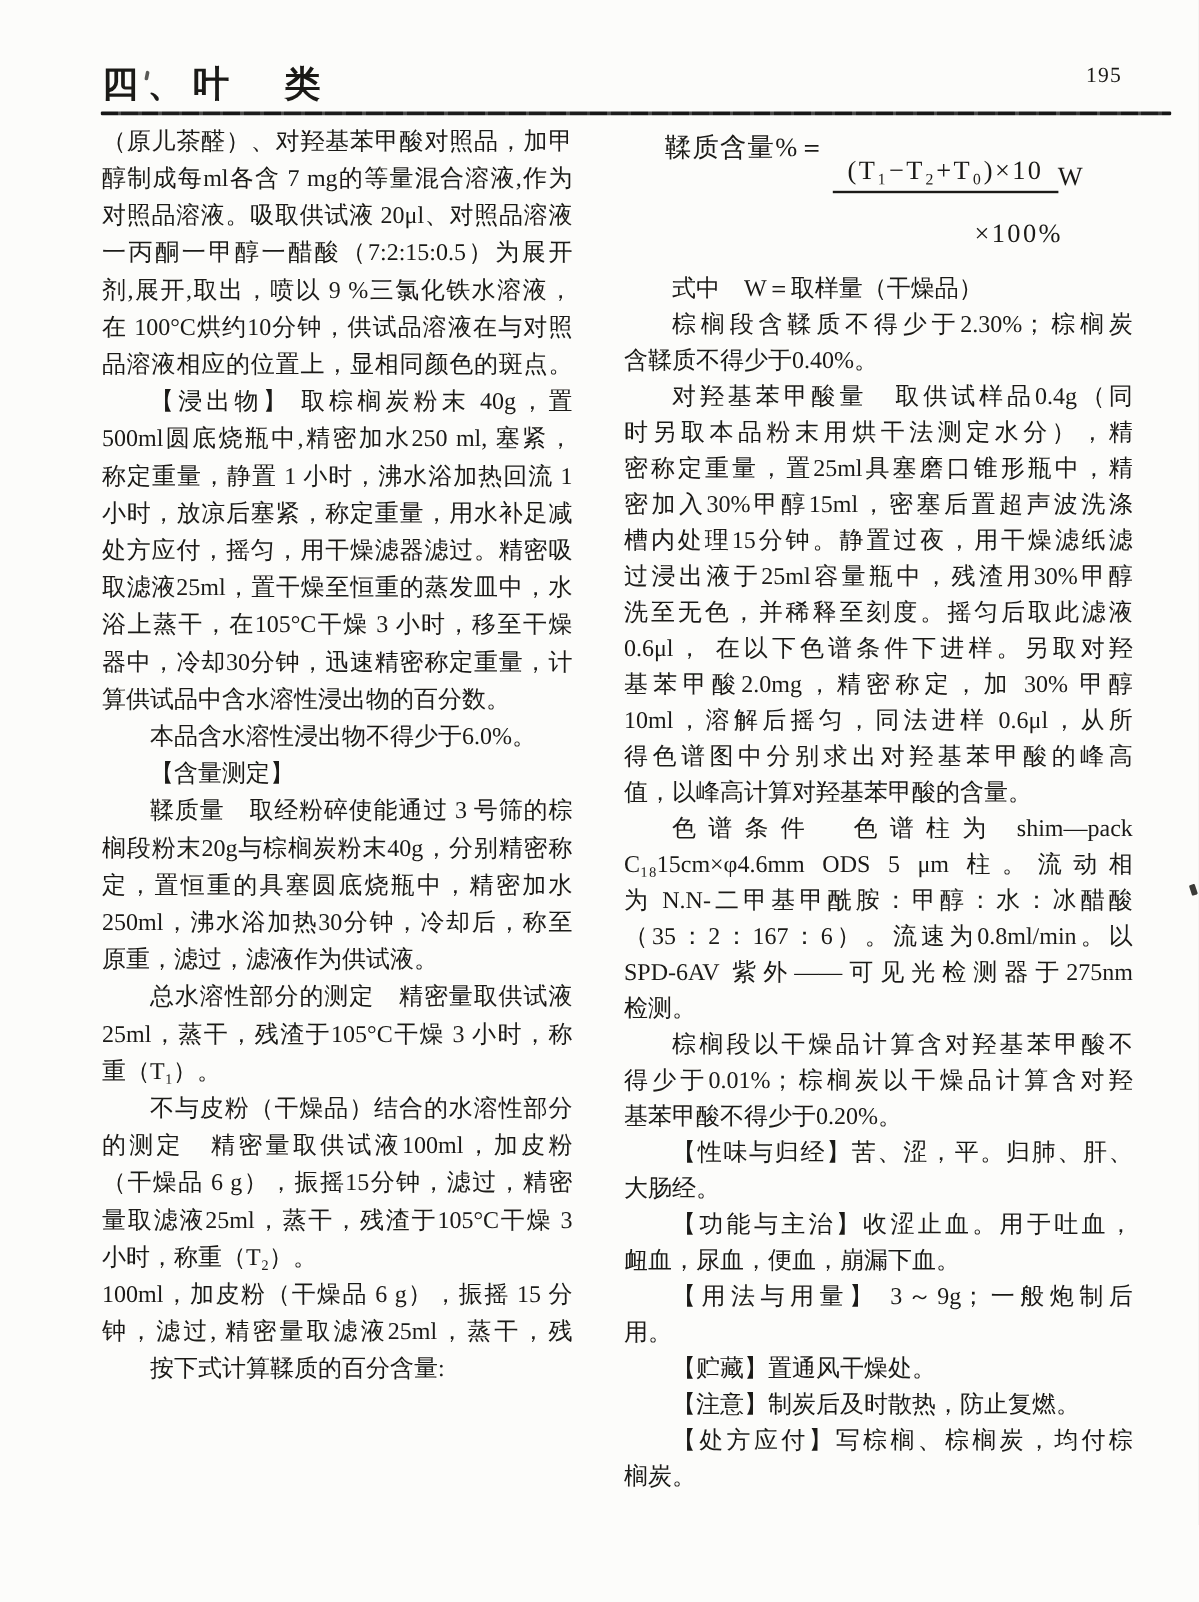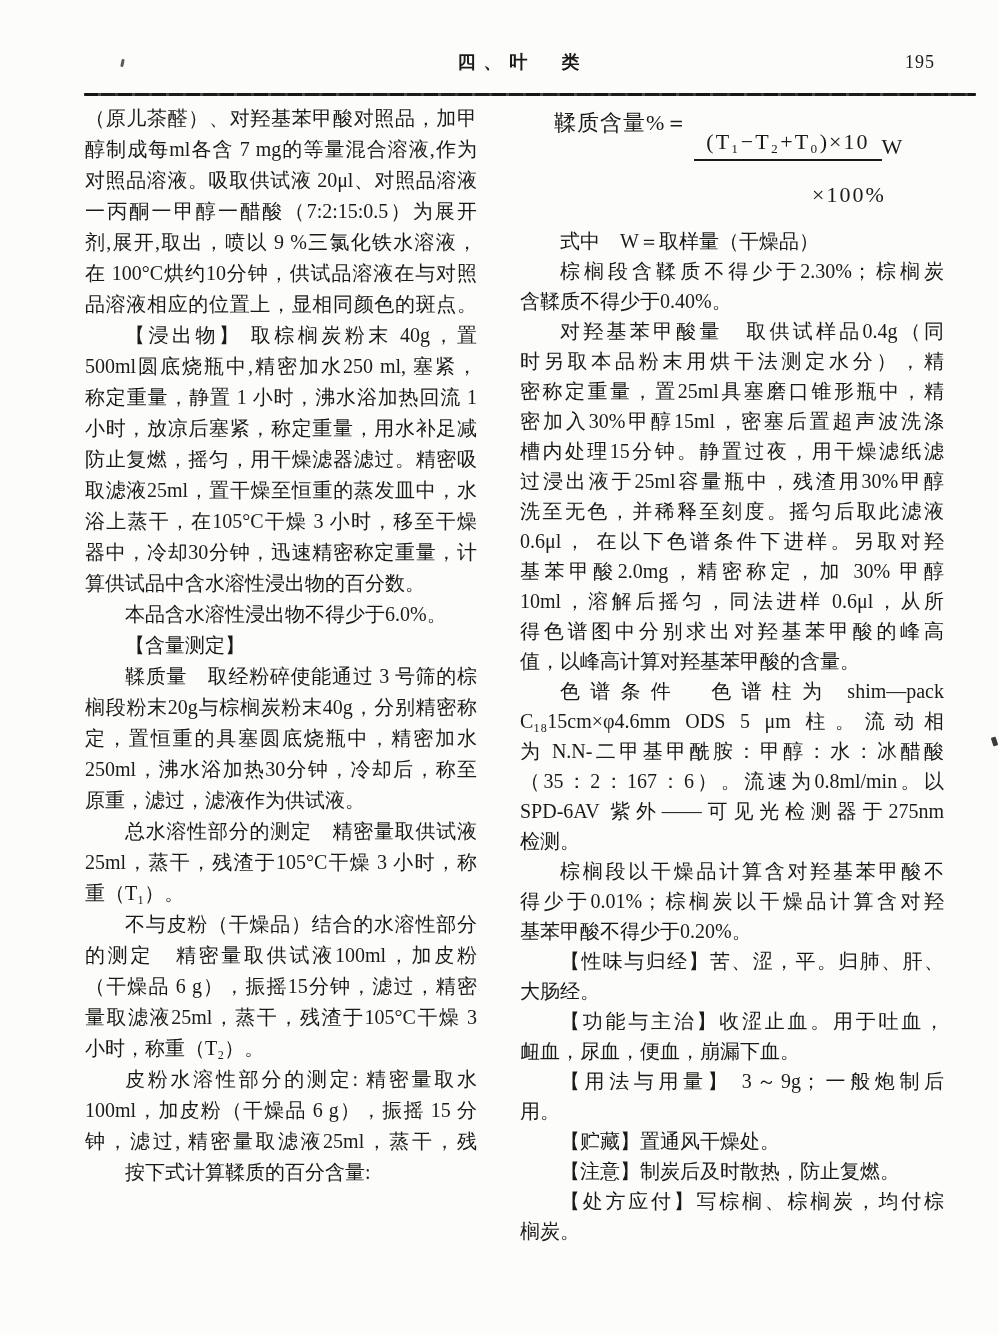--- a/index.html
+++ b/index.html
@@ -11,21 +11,21 @@
     position:relative;
     width:999px;height:1335px;
     background:var(--paper);
     color:var(--ink);
     font-family:"Liberation Serif","DejaVu Serif",serif;
     overflow:hidden;
   }
   
   .chapter{
     position:absolute;left:85px;top:50px;width:875px;
-    text-align:center;font-size:18px;font-weight:bold;letter-spacing:8px;
+    font-size:30px;font-weight:bold;letter-spacing:8px;
   }
   .pagenum{
     position:absolute;top:52px;left:845px;width:90px;
     text-align:right;font-size:18px;letter-spacing:1px;
   }
   .rule{
     position:absolute;left:84px;top:93px;width:892px;height:3px;
     background:repeating-linear-gradient(90deg,#161616 0 14px,#4a4a4a 14px 17px,#1d1d1d 17px 31px,#3a3a3a 31px 34px);
     border-radius:1px;
   }
@@ -68,41 +68,40 @@
       <div class="line fill">醇制成每ml各含 7 mg的等量混合溶液,作为</div>
       <div class="line fill">对照品溶液。吸取供试液 20μl、对照品溶液</div>
       <div class="line fill">一丙酮一甲醇一醋酸（7:2:15:0.5）为展开</div>
       <div class="line fill">剂,展开,取出，喷以 9 %三氯化铁水溶液，</div>
       <div class="line fill">在 100°C烘约10分钟，供试品溶液在与对照</div>
       <div class="line fill">品溶液相应的位置上，显相同颜色的斑点。</div>
       <div class="line fill indent">【浸出物】 取棕榈炭粉末 40g，置</div>
       <div class="line fill">500ml圆底烧瓶中,精密加水250 ml, 塞紧，</div>
       <div class="line fill">称定重量，静置 1 小时，沸水浴加热回流 1</div>
       <div class="line fill">小时，放凉后塞紧，称定重量，用水补足减</div>
-      <div class="line fill">防止复燃，摇匀，用干燥滤器滤过。精密吸</div>
+      <div class="line fill">处方应付，摇匀，用干燥滤器滤过。精密吸</div>
       <div class="line fill">取滤液25ml，置干燥至恒重的蒸发皿中，水</div>
       <div class="line fill">浴上蒸干，在105°C干燥 3 小时，移至干燥</div>
       <div class="line fill">器中，冷却30分钟，迅速精密称定重量，计</div>
       <div class="line">算供试品中含水溶性浸出物的百分数。</div>
       <div class="line indent">本品含水溶性浸出物不得少于6.0%。</div>
       <div class="line indent">【含量测定】</div>
       <div class="line fill indent">鞣质量　取经粉碎使能通过 3 号筛的棕</div>
       <div class="line fill">榈段粉末20g与棕榈炭粉末40g，分别精密称</div>
       <div class="line fill">定，置恒重的具塞圆底烧瓶中，精密加水</div>
       <div class="line fill">250ml，沸水浴加热30分钟，冷却后，称至</div>
       <div class="line">原重，滤过，滤液作为供试液。</div>
       <div class="line fill indent">总水溶性部分的测定　精密量取供试液</div>
       <div class="line fill">25ml，蒸干，残渣于105°C干燥 3 小时，称</div>
       <div class="line">重（T₁）。</div>
       <div class="line fill indent">不与皮粉（干燥品）结合的水溶性部分</div>
       <div class="line fill">的测定　精密量取供试液100ml，加皮粉</div>
       <div class="line fill">（干燥品 6 g），振摇15分钟，滤过，精密</div>
       <div class="line fill">量取滤液25ml，蒸干，残渣于105°C干燥 3</div>
       <div class="line">小时，称重（T₂）。</div>
-      <div class="line fill indent">皮粉水溶性部分的测定: 精密量取水</div>
       <div class="line fill">100ml，加皮粉（干燥品 6 g），振摇 15 分</div>
       <div class="line fill">钟，滤过, 精密量取滤液25ml，蒸干，残</div>
       <div class="line indent">按下式计算鞣质的百分含量:</div>
     </div>
 
   <div class="col col-right">
     <div class="formula-block">
       <div class="formula-row">
         <span class="f-lhs">鞣质含量%＝</span>
         <span class="frac">

